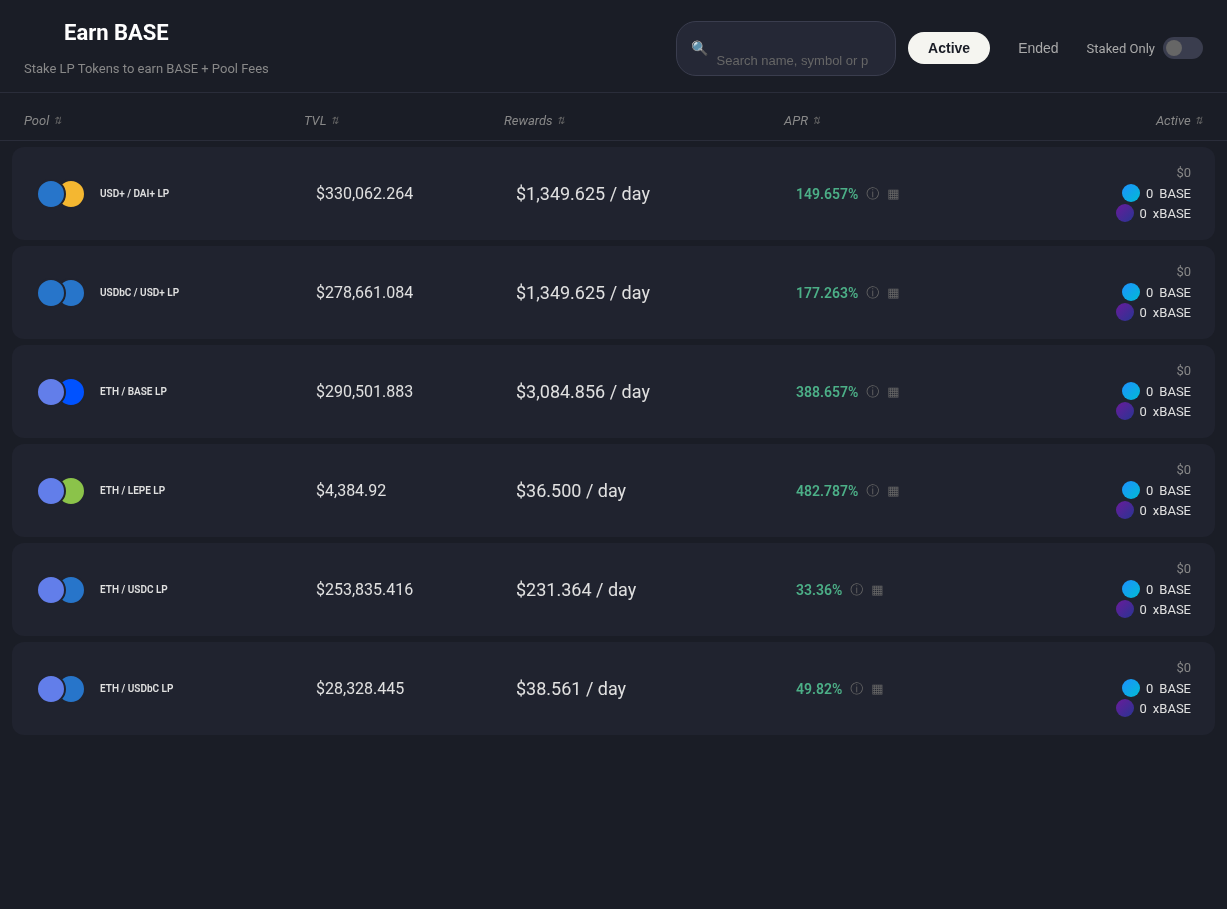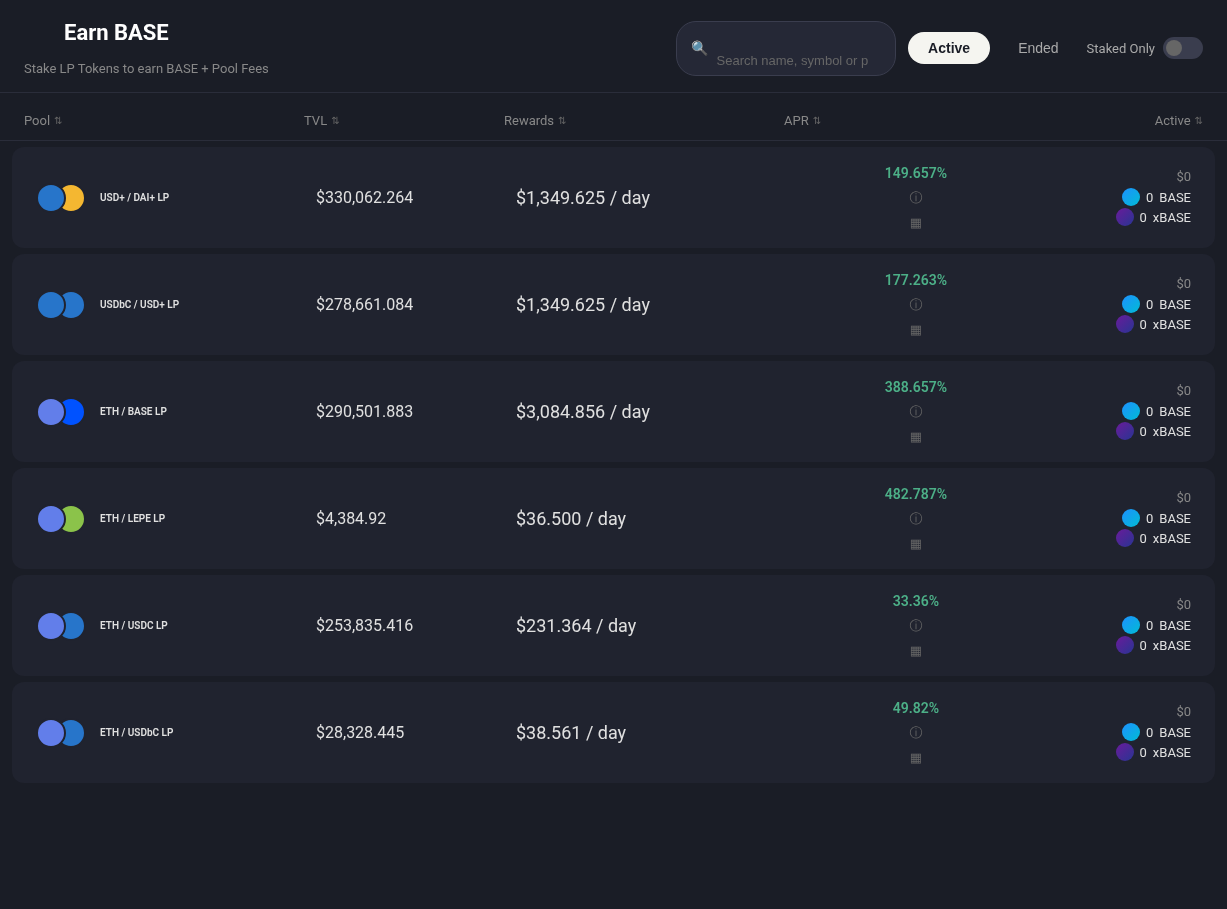--- a/index.html
+++ b/index.html
@@ -112,20 +112,21 @@
       padding: 12px 24px;
       color: #888;
       font-size: 13px;
       border-bottom: 1px solid #2a2d3a;
     }
     .col-header {
       display: flex;
       align-items: center;
       gap: 4px;
       cursor: pointer;
+      font-style: italic;
     }
     .col-header.right { justify-content: flex-end; }
     .sort-icon { font-size: 10px; color: #666; }
     .pool-row {
       display: grid;
       grid-template-columns: 280px 200px 280px 240px 1fr;
       padding: 18px 24px;
       background: #20232f;
       border-radius: 12px;
       margin: 6px 12px;
@@ -162,21 +163,20 @@
       font-size: 10px;
       font-weight: 600;
       color: #e0e0e0;
     }
     .tvl-col { font-size: 16px; color: #e0e0e0; }
     .rewards-col { font-size: 18px; color: #e0e0e0; }
     .apr-col {
       display: flex;
       align-items: center;
       gap: 8px;
-      flex-direction: column;
     }
     .apr-value {
       font-size: 14px;
       font-weight: 600;
       color: #4caf87;
     }
     .apr-icon {
       color: #666;
       font-size: 13px;
       cursor: pointer;

